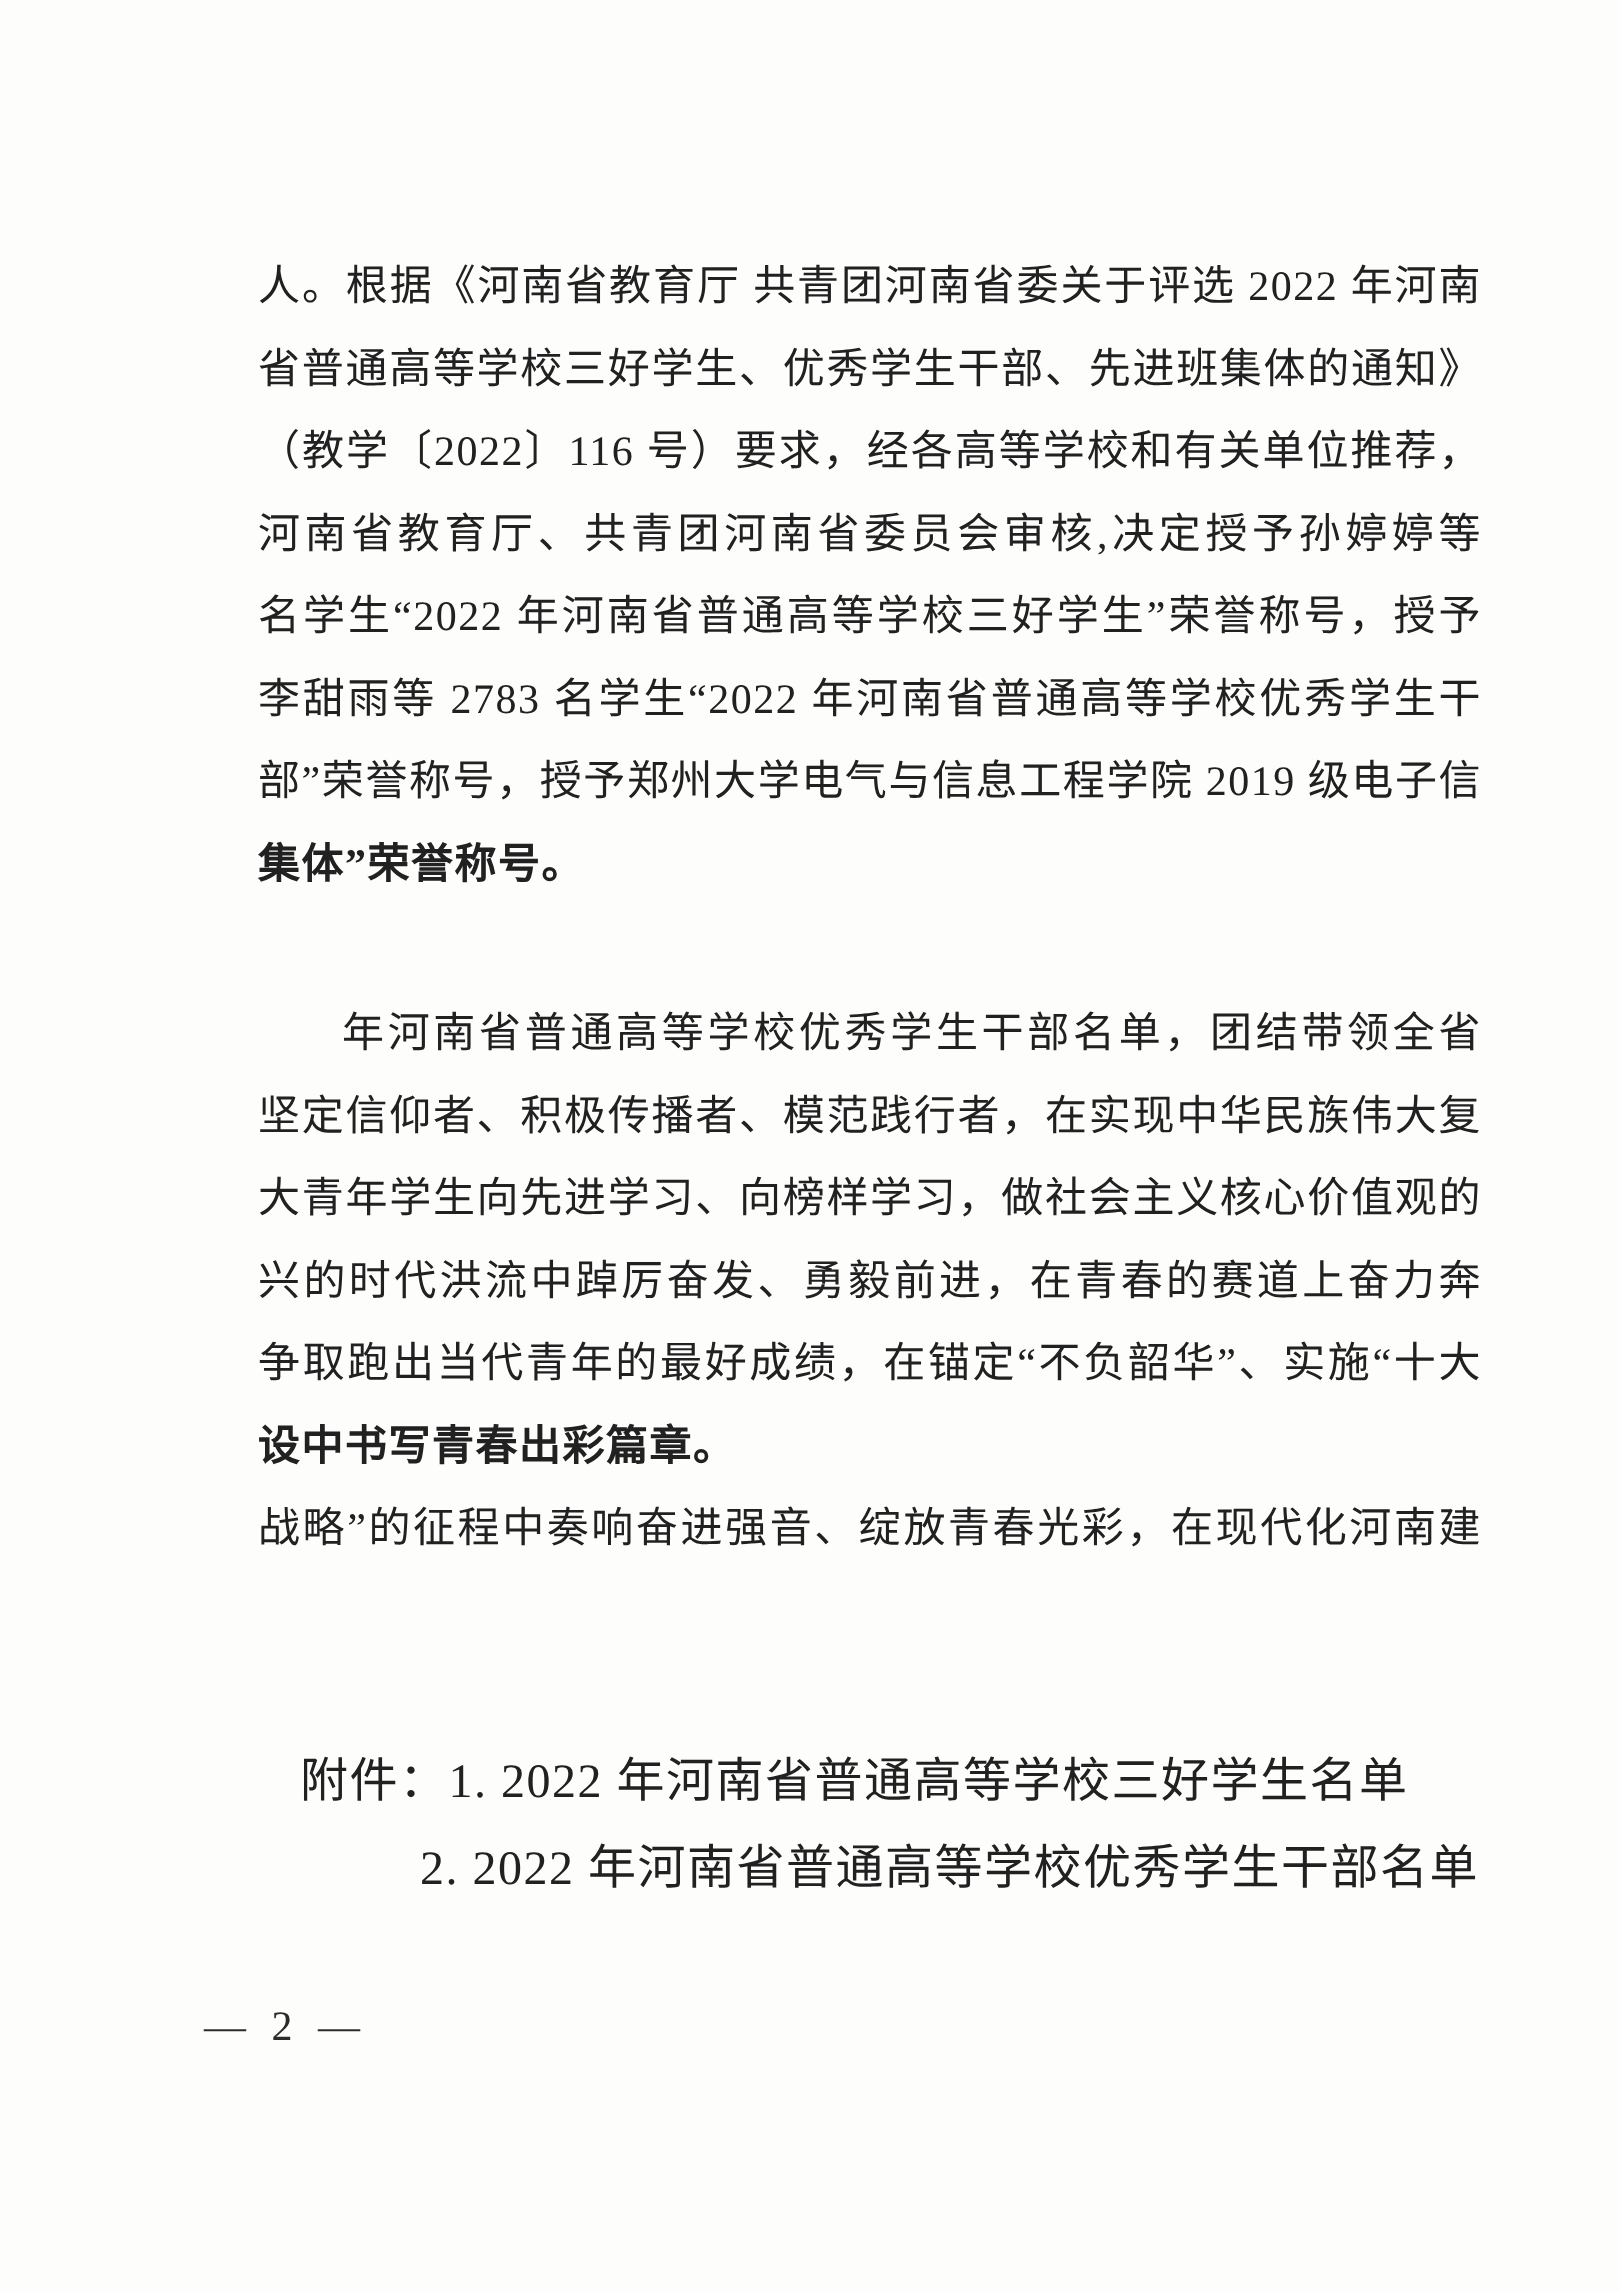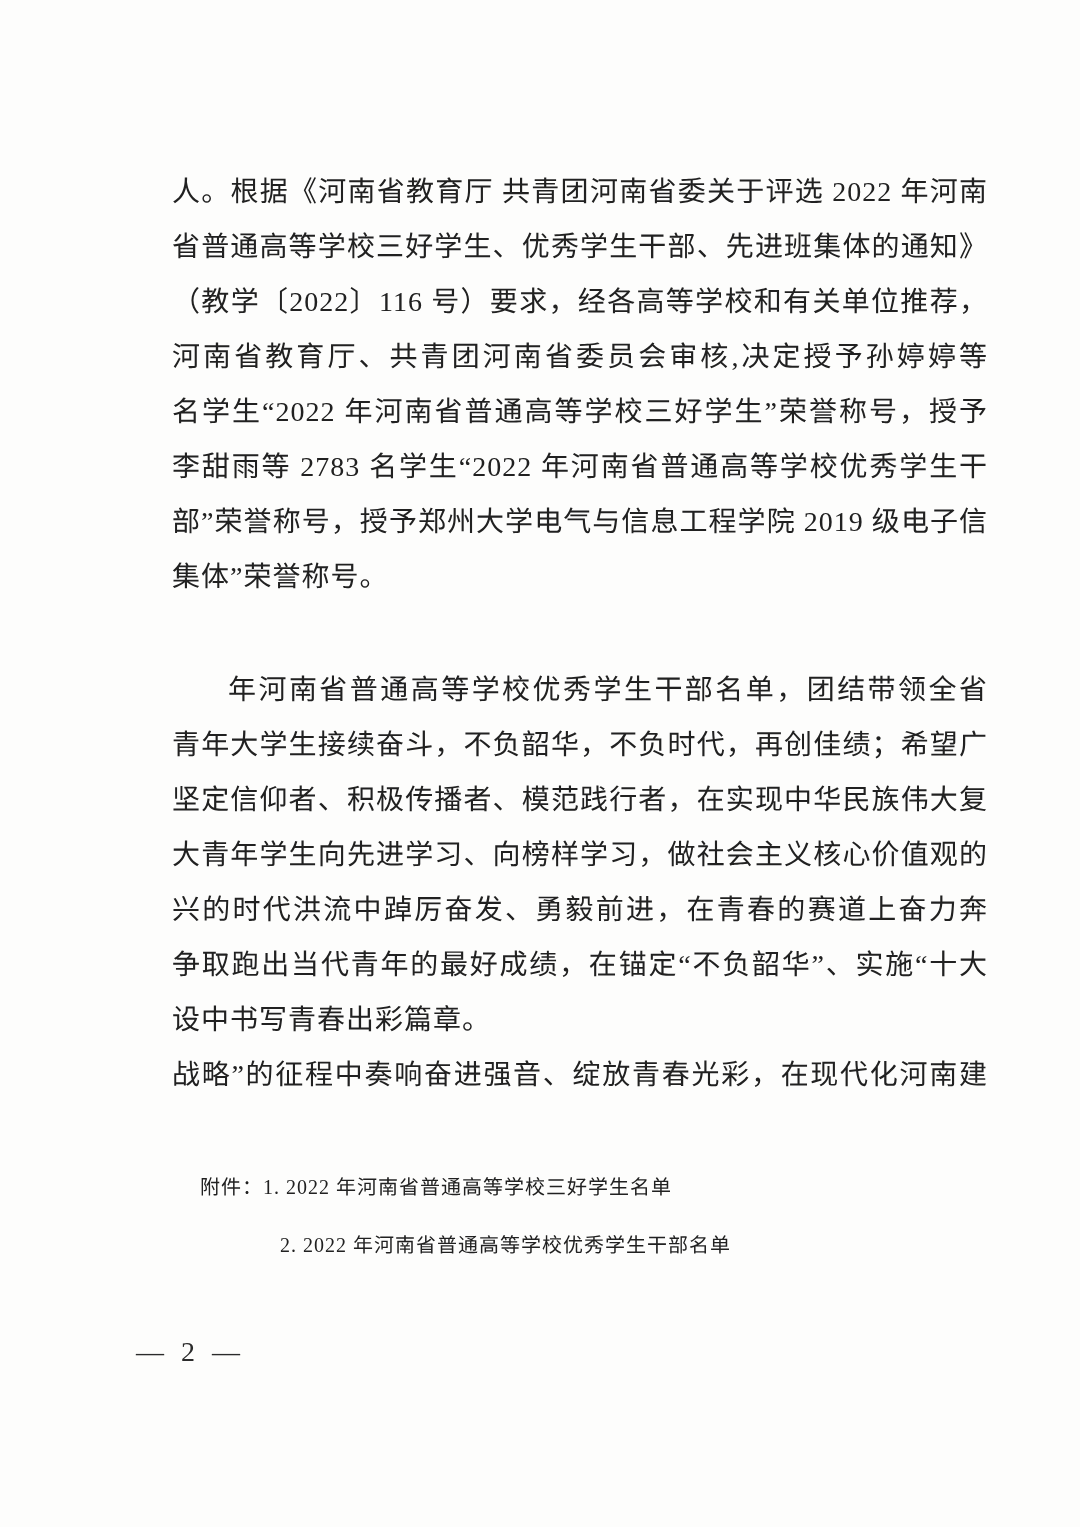--- a/index.html
+++ b/index.html
@@ -32,32 +32,33 @@
     height: 55px;
     text-align: justify;
     text-align-last: justify;
     letter-spacing: 1px;
     white-space: normal;
     overflow: hidden;
   }
   .jline.end {
     text-align: left;
     text-align-last: left;
+    font-weight: bold;
   }
   .jline.indent {
     padding-left: 56px;
   }
   .attachments {
     position: absolute;
     left: 142px;
     top: 1158px;
     width: 880px;
   }
   .att-line {
-    font-size: 20px;
+    font-size: 32px;
     line-height: 58px;
     height: 58px;
     letter-spacing: 1px;
     white-space: nowrap;
   }
   .att-first { padding-left: 58px; }
   .att-second { padding-left: 138px; }
   .page-number {
     position: absolute;
     left: 136px;
@@ -80,21 +81,20 @@
     <div class="jline">（教学〔2022〕116 号）要求，经各高等学校和有关单位推荐，</div>
     <div class="jline">河南省教育厅、共青团河南省委员会审核,决定授予孙婷婷等 8372</div>
     <div class="jline">名学生“2022 年河南省普通高等学校三好学生”荣誉称号，授予</div>
     <div class="jline">李甜雨等 2783 名学生“2022 年河南省普通高等学校优秀学生干</div>
     <div class="jline">部”荣誉称号，授予郑州大学电气与信息工程学院 2019 级电子信</div>
     <div class="jline end">集体”荣誉称号。</div>
   </div>
 
   <div class="para" id="para2">
     <div class="jline indent">年河南省普通高等学校优秀学生干部名单，团结带领全省</div>
-    <div class="jline">青年大学生接续奋斗，不负韶华，不负时代，再创佳绩；希望广</div>
     <div class="jline">坚定信仰者、积极传播者、模范践行者，在实现中华民族伟大复</div>
     <div class="jline">大青年学生向先进学习、向榜样学习，做社会主义核心价值观的</div>
     <div class="jline">兴的时代洪流中踔厉奋发、勇毅前进，在青春的赛道上奋力奔跑，</div>
     <div class="jline">争取跑出当代青年的最好成绩，在锚定“不负韶华”、实施“十大</div>
     <div class="jline end">设中书写青春出彩篇章。</div>
     <div class="jline">战略”的征程中奏响奋进强音、绽放青春光彩，在现代化河南建</div>
   </div>
 
   <div class="attachments">
     <div class="att-line att-first">

